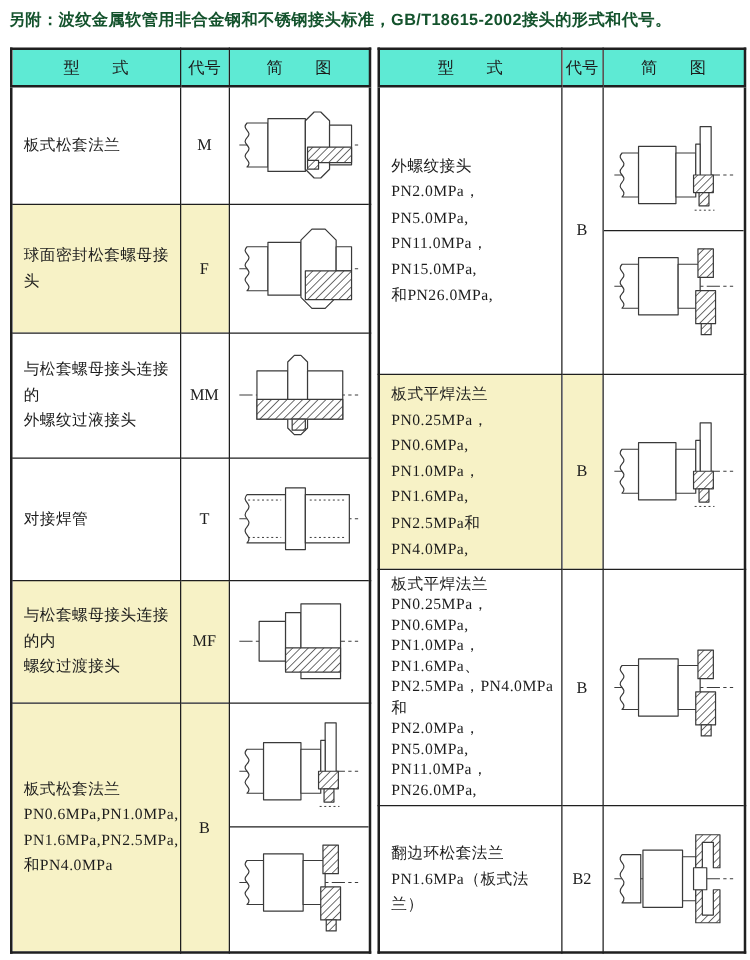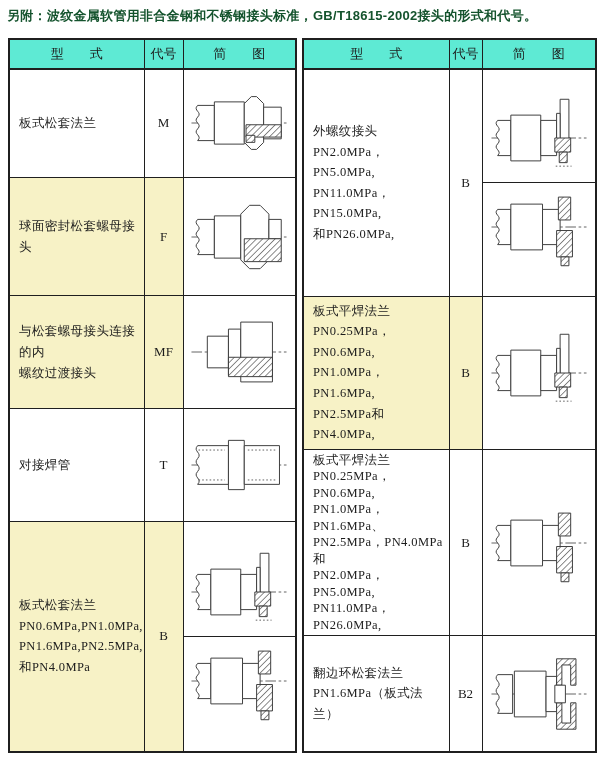--- a/index.html
+++ b/index.html
@@ -95,53 +95,72 @@
                     <path d="M28,30 L9,30 c-6,6 6,7.333333333333334 0,13.333333333333334 c-6,6 6,7.333333333333334 0,13.333333333333334 c-6,6 6,7.333333333333334 0,13.333333333333334 L28,70 Z"></path>
                     <rect x="28" y="26" width="30" height="48"></rect>
                     <path d="M58,24 L68,14 L80,14 L90,24 L90,76 L80,86 L68,86 L58,76 Z"></path>
                     <rect x="90" y="30" width="14" height="22"></rect>
                     <rect x="62" y="52" width="42" height="26" class="hatch"></rect>
                   </g>
                 </svg>
               </div>
             </td>
         </tr>
-        <tr class="rh98">
-          <td class="type-cell hl">与松套螺母接头连接的内
-螺纹过渡接头</td>
-          <td class="code-cell hl">MF</td>
-          <td class="diag-cell">
-              <div class="diag">
-                <svg class="dsvg" viewBox="0 0 112 100">
-                  <g>
-                    <line x1="2" y1="50" x2="110" y2="50" class="cl"></line>
-                    <rect x="20" y="32" width="24" height="36"></rect>
-                    <rect x="44" y="24" width="14" height="52"></rect>
-                    <rect x="58" y="16" width="36" height="68"></rect>
-                    <rect x="44" y="56" width="50" height="22" class="hatch"></rect>
+        <tr class="rh100">
+          <td class="type-cell">与松套螺母接头连接的
+外螺纹过液接头</td>
+          <td class="code-cell">MM</td>
+          <td class="diag-cell">
+              <div class="diag">
+                <svg class="dsvg" viewBox="0 0 112 100">
+                  <g>
+                    <line x1="2" y1="50" x2="110" y2="50" class="cl"></line>
+                    <rect x="18" y="28" width="28" height="44"></rect>
+                    <path d="M46,20 L52,14 L58,14 L64,20 L64,80 L58,86 L52,86 L46,80 Z"></path>
+                    <rect x="64" y="28" width="32" height="44"></rect>
+                    <rect x="18" y="54" width="78" height="18" class="hatch"></rect>
+                    <rect x="50" y="72" width="12" height="10" class="hatch"></rect>
                   </g>
                 </svg>
               </div>
             </td>
         </tr>
         <tr class="rh98">
           <td class="type-cell">对接焊管</td>
           <td class="code-cell">T</td>
           <td class="diag-cell">
               <div class="diag">
                 <svg class="dsvg" viewBox="0 0 112 100">
                   <g>
                     <line x1="2" y1="50" x2="110" y2="50" class="cl"></line>
                     <path d="M44,28 L9,28 c-6,6.6 6,8.066666666666666 0,14.666666666666666 c-6,6.6 6,8.066666666666666 0,14.666666666666666 c-6,6.6 6,8.066666666666666 0,14.666666666666666 L44,72 Z"></path>
                     <line x1="10" y1="33" x2="40" y2="33" class="dot"></line>
                     <line x1="10" y1="67" x2="40" y2="67" class="dot"></line>
                     <rect x="44" y="22" width="18" height="56"></rect>
                     <rect x="62" y="28" width="40" height="44"></rect>
                     <line x1="66" y1="33" x2="99" y2="33" class="dot"></line>
                     <line x1="66" y1="67" x2="99" y2="67" class="dot"></line>
+                  </g>
+                </svg>
+              </div>
+            </td>
+        </tr>
+        <tr class="rh98">
+          <td class="type-cell hl">与松套螺母接头连接的内
+螺纹过渡接头</td>
+          <td class="code-cell hl">MF</td>
+          <td class="diag-cell">
+              <div class="diag">
+                <svg class="dsvg" viewBox="0 0 112 100">
+                  <g>
+                    <line x1="2" y1="50" x2="110" y2="50" class="cl"></line>
+                    <rect x="20" y="32" width="24" height="36"></rect>
+                    <rect x="44" y="24" width="14" height="52"></rect>
+                    <rect x="58" y="16" width="36" height="68"></rect>
+                    <rect x="44" y="56" width="50" height="22" class="hatch"></rect>
                   </g>
                 </svg>
               </div>
             </td>
         </tr>
         <tr class="rh200">
           <td class="type-cell hl">板式松套法兰
 PN0.6MPa,PN1.0MPa,
 PN1.6MPa,PN2.5MPa,
 和PN4.0MPa</td>

